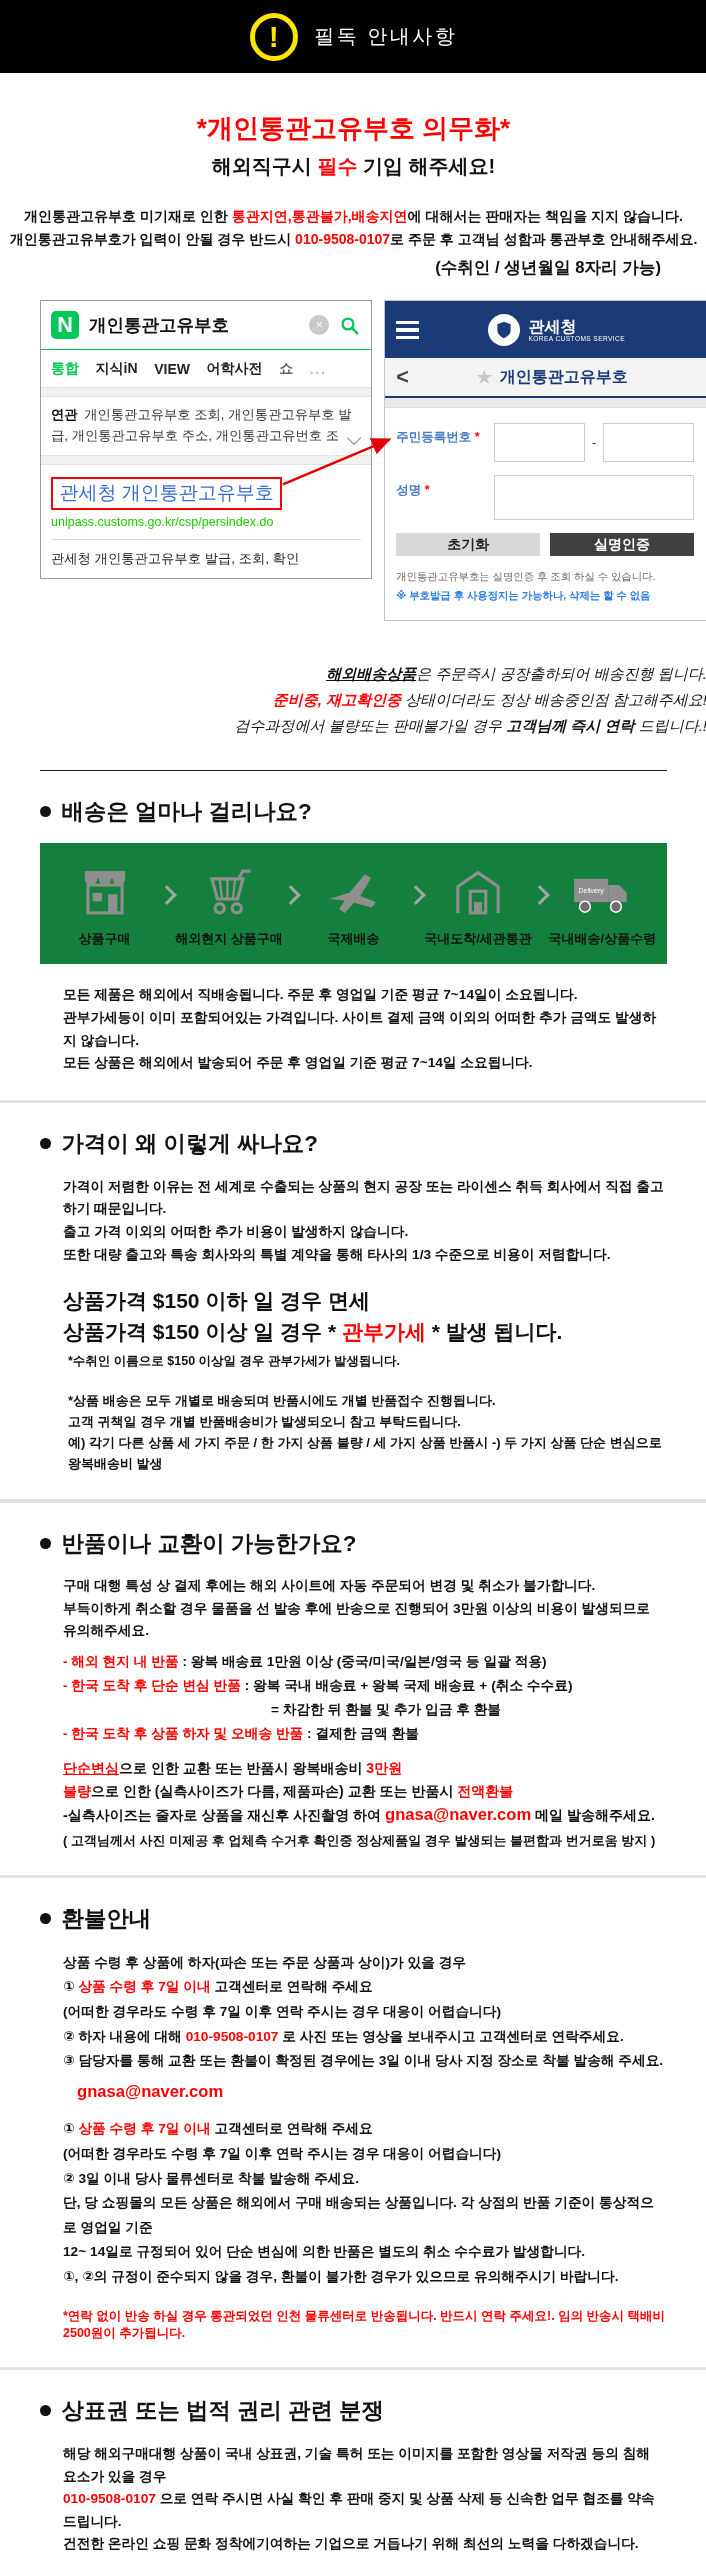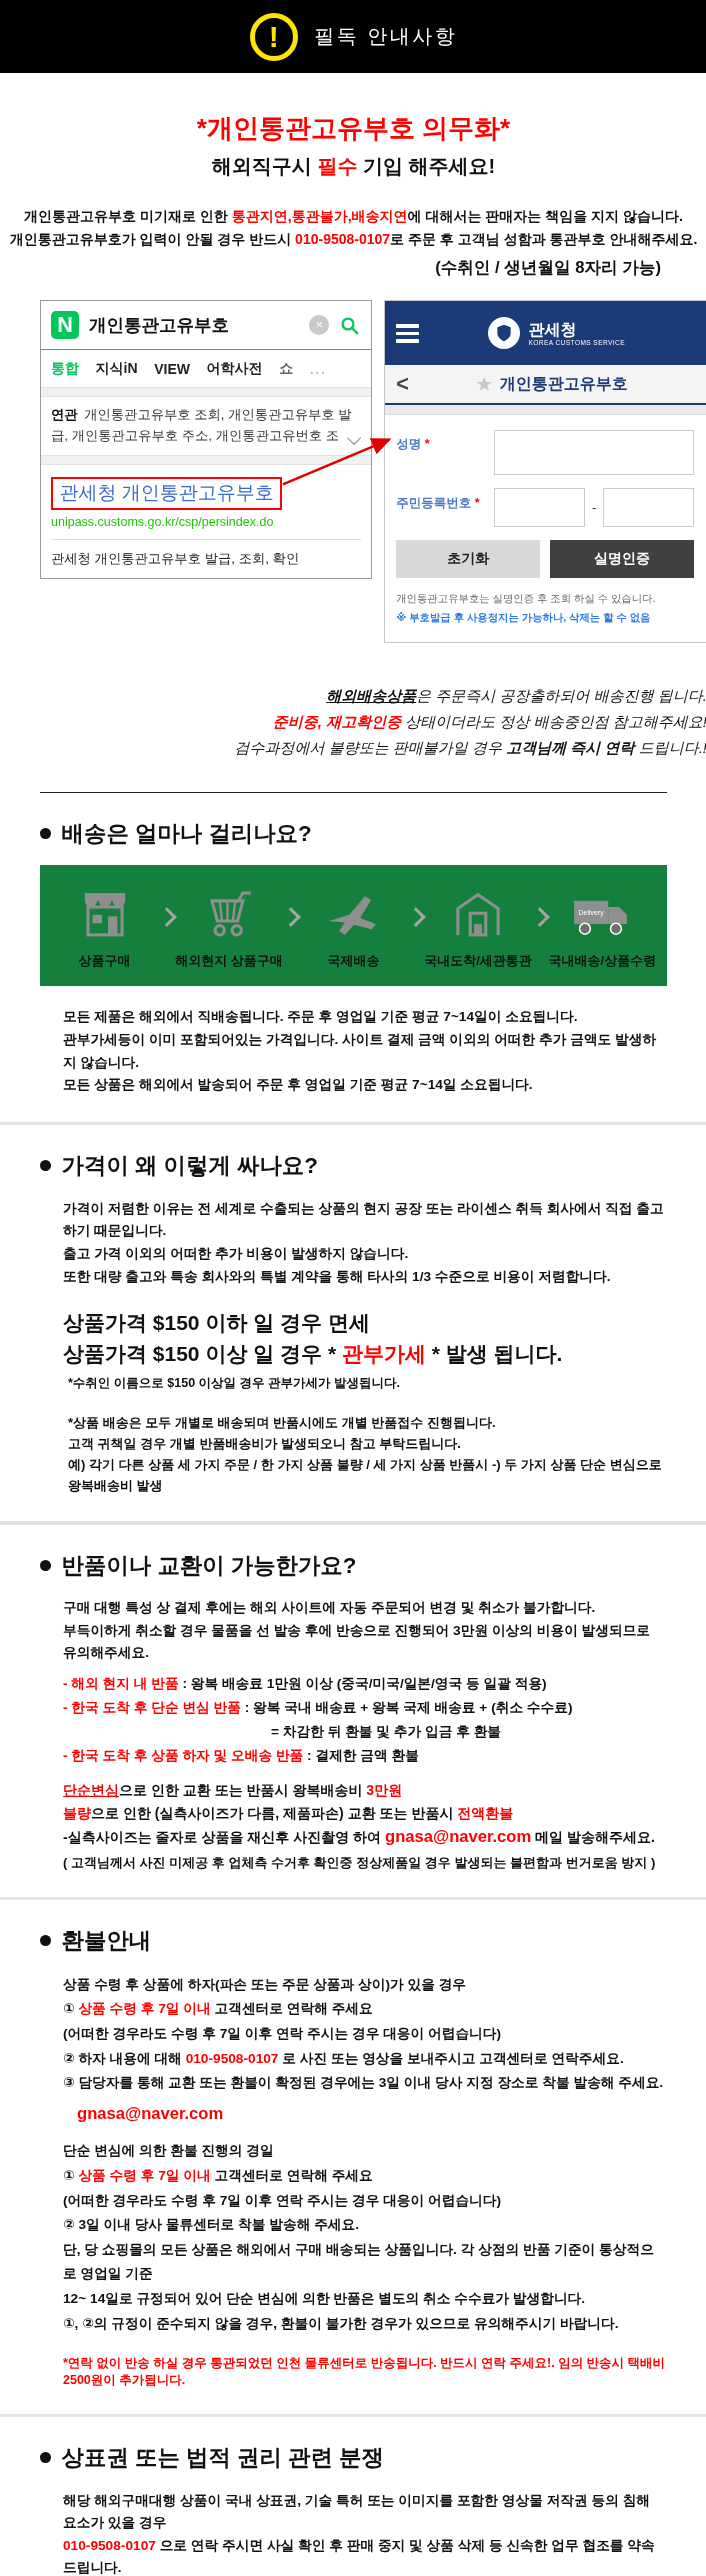--- a/index.html
+++ b/index.html
@@ -36,21 +36,21 @@
   .related-label{font-weight:bold;color:#111;margin-right:6.6px;}
   .chev-down{position:absolute;right:11.6px;bottom:11.6px;width:9.1px;height:9.1px;border-right:1.7px solid #888;
     border-bottom:1.7px solid #888;transform:rotate(45deg);}
   .result{padding:11.6px 10px 10px;}
   .result-link{display:inline-block;border:2.5px solid #f00;padding:1.7px 6.6px;color:#3a6ccc;font-size:19px;cursor:pointer;}
   .result-url{color:#1ec800;font-size:12.5px;margin-top:5px;}
   .result hr{border:none;border-top:0.8px solid #ddd;margin:10px 0;}
   .result-desc{font-size:13.3px;color:#222;}
   
   .customs-panel{width:323px;border:0.8px solid #c5c5c5;background:#fff;box-sizing:border-box;}
-  .cust-header{background:#1b3a78;height:64px;display:flex;align-items:center;padding:0 11.6px;color:#fff;}
+  .cust-header{background:#1b3a78;height:57px;display:flex;align-items:center;padding:0 11.6px;color:#fff;}
   .hamburger{display:flex;flex-direction:column;gap:4.2px;cursor:pointer;}
   .hamburger span{display:block;width:23px;height:3.3px;background:#fff;border-radius:0.8px;}
   .cust-center{flex:1;display:flex;align-items:center;justify-content:center;gap:8.3px;}
   .emblem{width:32px;height:32px;background:#fff;border-radius:50%;display:flex;align-items:center;justify-content:center;}
   .cust-org{font-size:16px;font-weight:bold;line-height:1.1;}
   .cust-org-en{font-size:6.6px;letter-spacing:0.4px;}
   .cust-sub{background:#f4f4f4;height:38px;display:flex;align-items:center;padding:0 11.6px;border-bottom:2.5px solid #1b3a78;}
   .back-btn{font-size:21.6px;color:#444;font-weight:bold;cursor:pointer;}
   .sub-center{flex:1;display:flex;align-items:center;justify-content:center;gap:6.6px;}
   .star{color:#c9c9c9;font-size:20px;}
@@ -58,21 +58,21 @@
   .cust-strip{height:8.3px;background:#e9e9e9;border-bottom:0.8px solid #ddd;}
   .cust-form{padding:15px 11.6px 11.6px;}
   .form-row{display:flex;margin-bottom:13.3px;}
   .form-label{width:98px;color:#4a7bc8;font-size:12.5px;font-weight:bold;padding-top:6.6px;}
   .ast{color:#f00;}
   .input-box{flex:1;border:0.8px solid #ccc;height:43px;background:#fff;}
   .rrn-wrap{flex:1;display:flex;align-items:center;gap:6.6px;}
   .rrn-box{flex:1;border:0.8px solid #ccc;height:37px;background:#fff;}
   .rrn-dash{font-size:13.3px;color:#333;}
   .btn-row{display:flex;gap:10px;margin:8.3px 0 13.3px;}
-  .btn{flex:1;height:38px;display:flex;align-items:center;justify-content:center;
+  .btn{flex:1;height:23px;display:flex;align-items:center;justify-content:center;
     font-size:14px;font-weight:bold;cursor:pointer;}
   .btn-gray{background:#d8d8d8;color:#222;}
   .btn-blue{background:#404040;color:#fff;}
   .cust-note{font-size:10.4px;color:#666;}
   .cust-note2{font-size:10.4px;color:#2f7de0;font-weight:bold;margin-top:5.8px;padding-bottom:5px;}
   
   .overseas{text-align:right;margin-top:40px;font-size:15px;line-height:1.75;color:#111;font-style:italic;}
   .u-bold{font-weight:bold;text-decoration:underline;}
   .hr-dark{border:none;border-top:1.7px solid #222;margin:30px 40px 0;}
   
@@ -187,30 +187,30 @@
     <div class="cust-sub">
       <span class="back-btn">&lt;</span>
       <div class="sub-center">
         <span class="star">★</span>
         <span class="cust-title">개인통관고유부호</span>
       </div>
     </div>
     <div class="cust-strip"></div>
     <div class="cust-form">
       <div class="form-row">
-        <div class="form-label"><span>성명</span> <span class="ast">*</span></div>
-        <div class="input-box"></div>
-      </div>
-      <div class="form-row">
         <div class="form-label"><span>주민등록번호</span> <span class="ast">*</span></div>
         <div class="rrn-wrap">
           <div class="rrn-box"></div>
           <span class="rrn-dash">-</span>
           <div class="rrn-box"></div>
         </div>
+      </div>
+      <div class="form-row">
+        <div class="form-label"><span>성명</span> <span class="ast">*</span></div>
+        <div class="input-box"></div>
       </div>
       <div class="btn-row">
         <div class="btn btn-gray">초기화</div>
         <div class="btn btn-blue">실명인증</div>
       </div>
       <div class="cust-note">개인통관고유부호는 실명인증 후 조회 하실 수 있습니다.</div>
       <div class="cust-note2">※ 부호발급 후 사용정지는 가능하나, 삭제는 할 수 없음</div>
     </div>
   </div>
 </div>
@@ -366,21 +366,20 @@
       <span>① </span><span class="red">상품 수령 후 7일 이내</span><span> 고객센터로 연락해 주세요</span>
     </div>
     <div>(어떠한 경우라도 수령 후 7일 이후 연락 주시는 경우 대응이 어렵습니다)</div>
     <div>
       <span>② 하자 내용에 대해 </span><span class="red">010-9508-0107</span><span> 로 사진 또는 영상을 보내주시고 고객센터로 연락주세요.</span>
     </div>
     <div>③ 담당자를 통해 교환 또는 환불이 확정된 경우에는 3일 이내 당사 지정 장소로 착불 발송해 주세요.</div>
   </div>
   <div class="refund-email">gnasa@naver.com</div>
   <div class="refund-lines">
-    <div>단순 변심에 의한 환불 진행의 경일</div>
     <div>
       <span>① </span><span class="red">상품 수령 후 7일 이내</span><span> 고객센터로 연락해 주세요</span>
     </div>
     <div>(어떠한 경우라도 수령 후 7일 이후 연락 주시는 경우 대응이 어렵습니다)</div>
     <div>② 3일 이내 당사 물류센터로 착불 발송해 주세요.</div>
     <div>단, 당 쇼핑몰의 모든 상품은 해외에서 구매 배송되는 상품입니다. 각 상점의 반품 기준이 통상적으로 영업일 기준</div>
     <div>12~ 14일로 규정되어 있어 단순 변심에 의한 반품은 별도의 취소 수수료가 발생합니다.</div>
     <div>①, ②의 규정이 준수되지 않을 경우, 환불이 불가한 경우가 있으므로 유의해주시기 바랍니다.</div>
   </div>
   <div class="warn-red">*연락 없이 반송 하실 경우 통관되었던 인천 물류센터로 반송됩니다. 반드시 연락 주세요!. 임의 반송시 택배비 2500원이 추가됩니다.</div>

